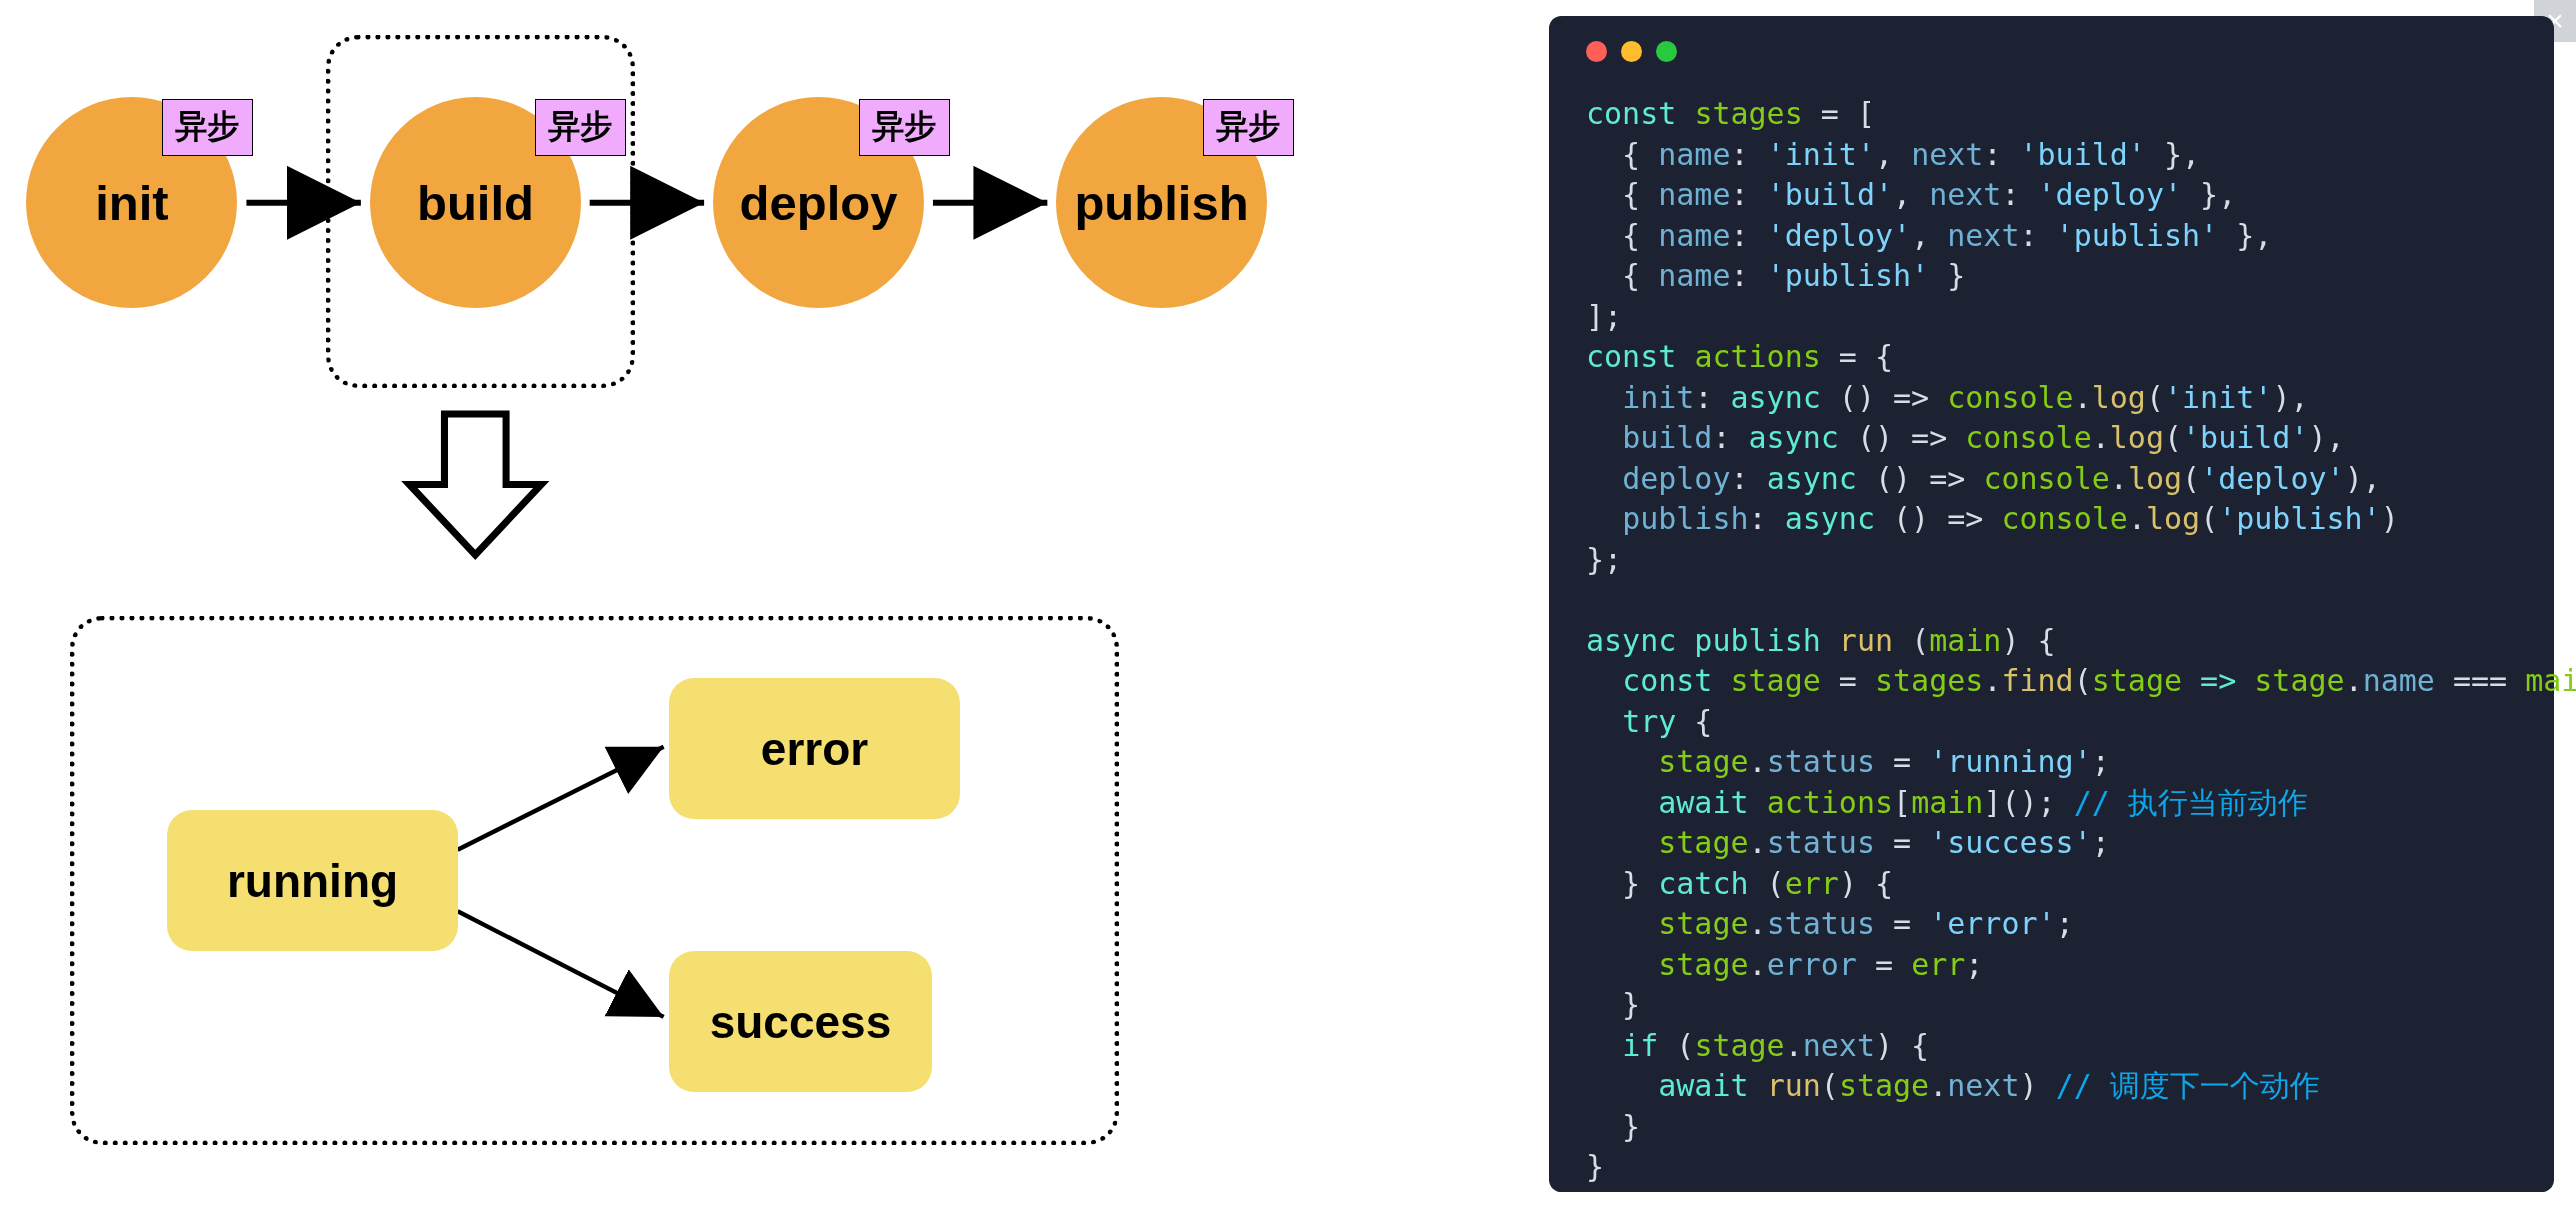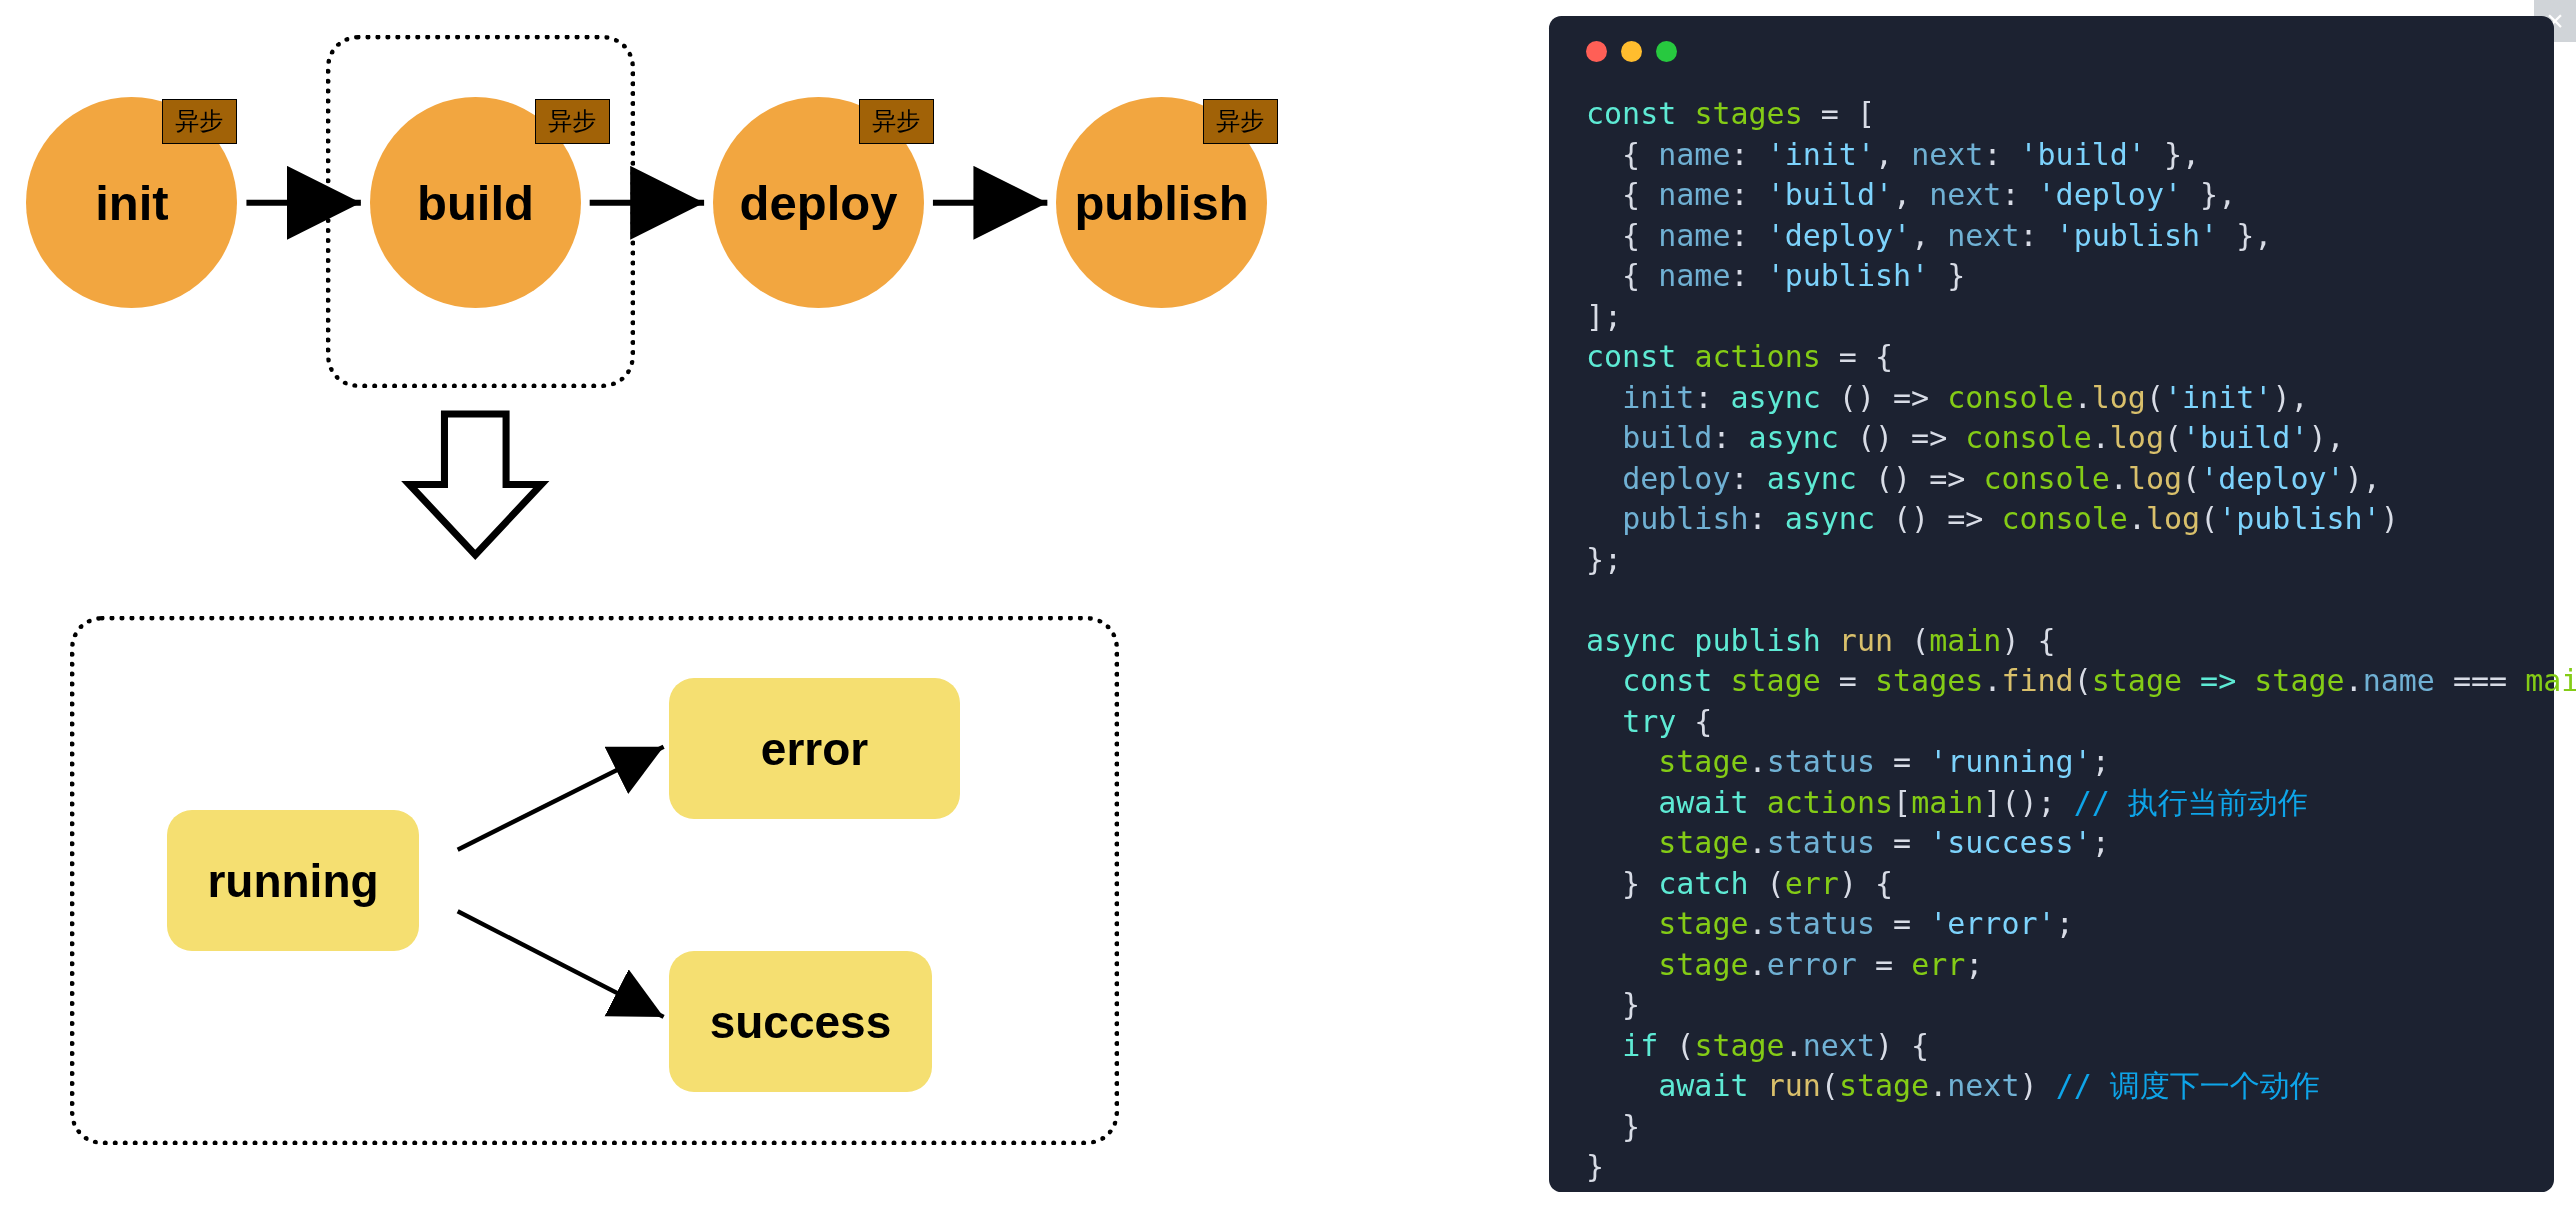--- a/index.html
+++ b/index.html
@@ -1,21 +1,21 @@
 <!DOCTYPE html>
 <html style="font-size:14px"><head>
 <meta charset="utf-8">
 <style>
   html,body{margin:0;padding:0;background:#fff;font-family:-apple-system,Helvetica,Arial,sans-serif}
   .canvas{position:relative;width:2576px;height:1210px}
   .close-x{position:absolute;top:0;right:0;width:42px;height:42px;background:#d0d4d8;color:#fff;display:flex;align-items:center;justify-content:center;font-size:30px;line-height:1}
   
   .diagram{position:absolute;left:0;top:0;width:1373px;height:1210px}
   .stage{position:absolute;width:211px;height:211px;border-radius:50%;background:#f2a640;display:flex;align-items:center;justify-content:center;font-weight:700;font-size:49px;color:#000}
-  .tag{position:absolute;border:1.8px solid #000;background:#a16207;padding:5.3px 12.3px;font-size:24px;font-weight:400}
+  .tag{position:absolute;border:1.8px solid #000;background:#f0abfc;padding:5.3px 12.3px;font-size:32px;font-weight:700}
   .dashed-box{position:absolute;border:5.3px dotted #000;border-radius:32px}
   .state{position:absolute;background:#f5df71;border-radius:25px;display:flex;align-items:center;justify-content:center;font-weight:700;font-size:46px;color:#000}
   
   .code-wrap{position:absolute;left:1549px;top:16px;width:1005px;height:1176px;background:#1c2231;border-radius:12.3px;padding:25px 25px 25px 37px;box-sizing:border-box}
   .dots{display:flex;gap:14px;margin-bottom:32px}
   .dot{width:21px;height:21px;border-radius:50%}
   .dot.r{background:#ff5f56}.dot.y{background:#ffbd2e}.dot.g{background:#27c93f}
   pre{margin:0;font-family:Menlo,Consolas,monospace;font-size:30px;line-height:1.35;color:#d8dce6;white-space:pre}
   .kw{color:#5eead4}.prop{color:#70b1d4}.str{color:#7dd3fc}.fn{color:#d9c06b}.id{color:#84cc16}.pun{color:#d8dce6}.cm{color:#0ea5e9}
 </style>
@@ -60,21 +60,21 @@
       <line x1="1060" y1="230" x2="1190" y2="230" stroke="#000" stroke-width="7" marker-end="url(#ah)"></line>
 
       <path d="M505 470 L575 470 L575 550 L615 550 L540 630 L465 550 L505 550 Z" fill="#fff" stroke="#000" stroke-width="8"></path>
 
       <line x1="520" y1="965" x2="754" y2="848" stroke="#000" stroke-width="5" marker-end="url(#ah)"></line>
       <line x1="520" y1="1035" x2="754" y2="1155" stroke="#000" stroke-width="5" marker-end="url(#ah)"></line>
     </svg>
 
     <div class="dashed-box" style="left:70px;top:616px;width:1039px;height:519px"></div>
 
-    <div class="state" style="left:167px;top:810px;width:252px;height:141px">
+    <div class="state" style="left:167px;top:810px;width:291px;height:141px">
         <span>running</span>
       </div>
     <div class="state" style="left:669px;top:678px;width:291px;height:141px">
         <span>error</span>
       </div>
     <div class="state" style="left:669px;top:951px;width:263px;height:141px">
         <span>success</span>
       </div>
   </div>
 

